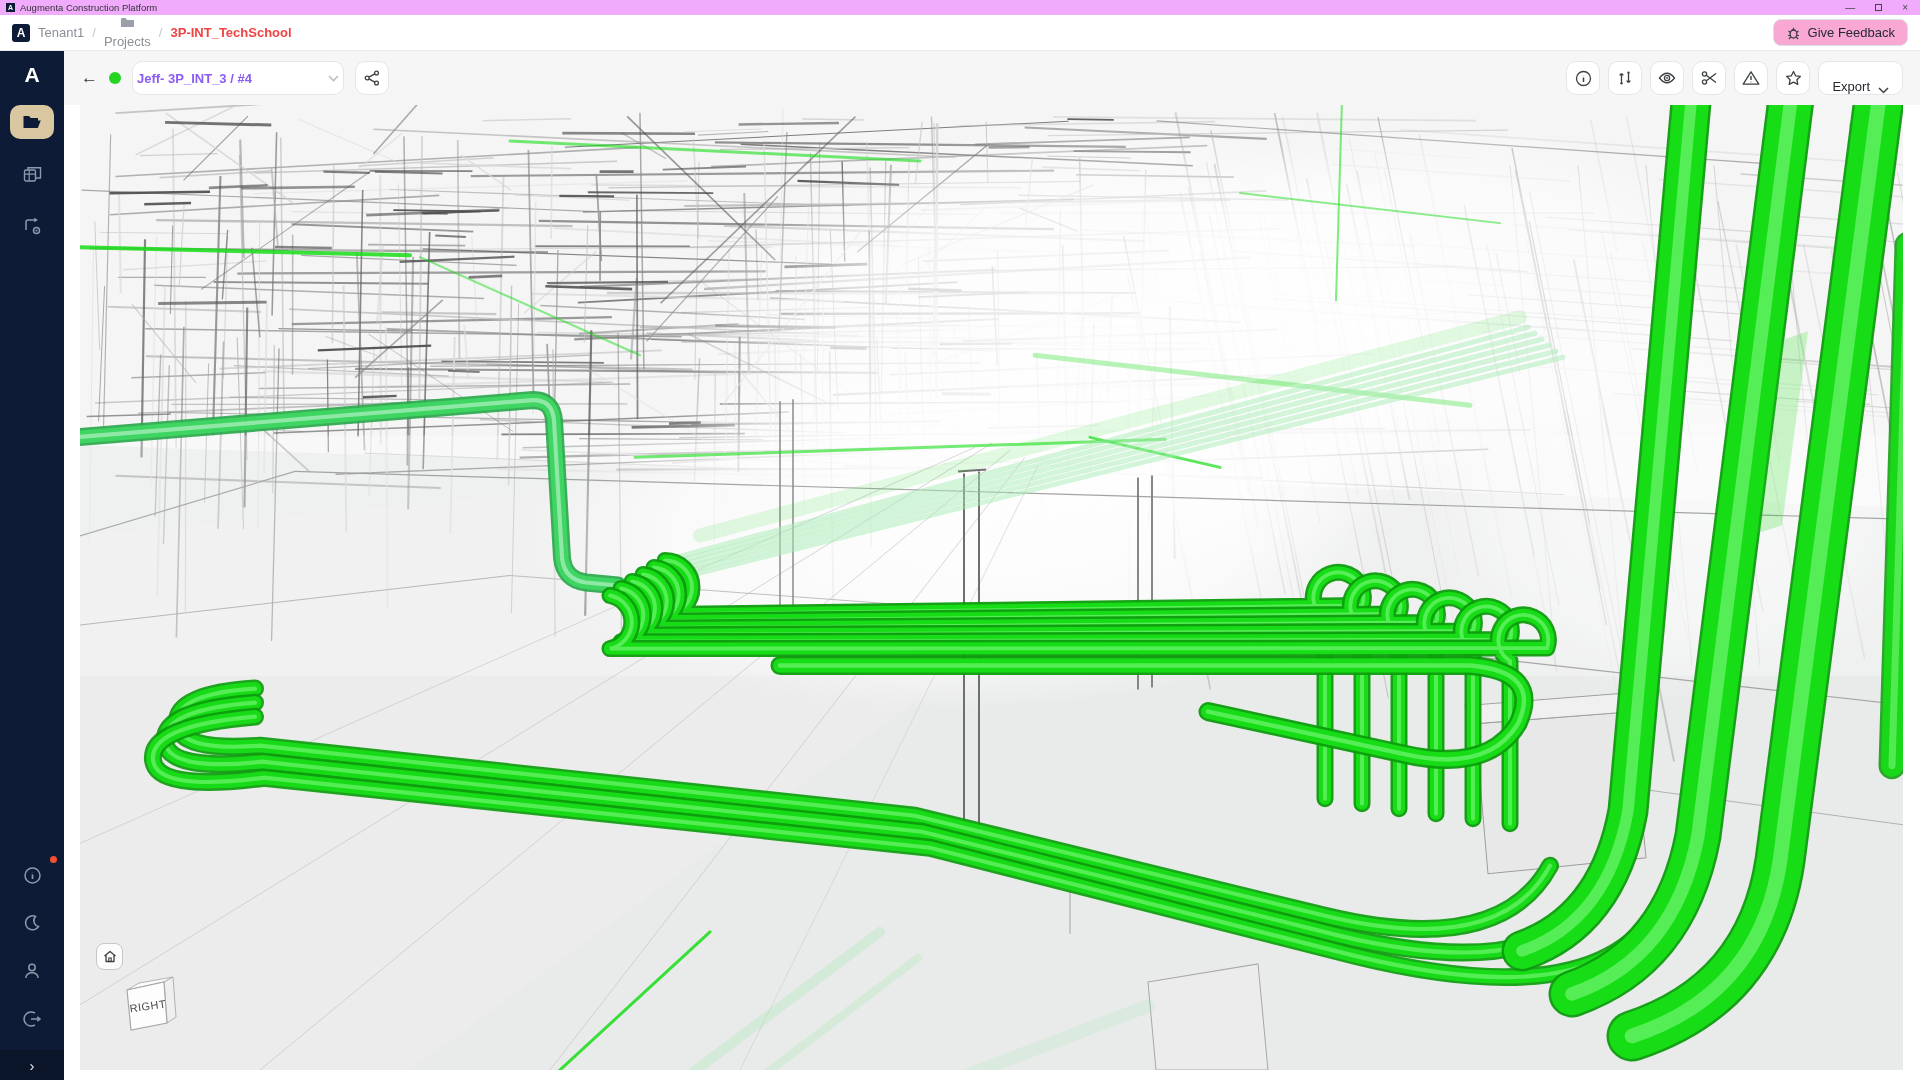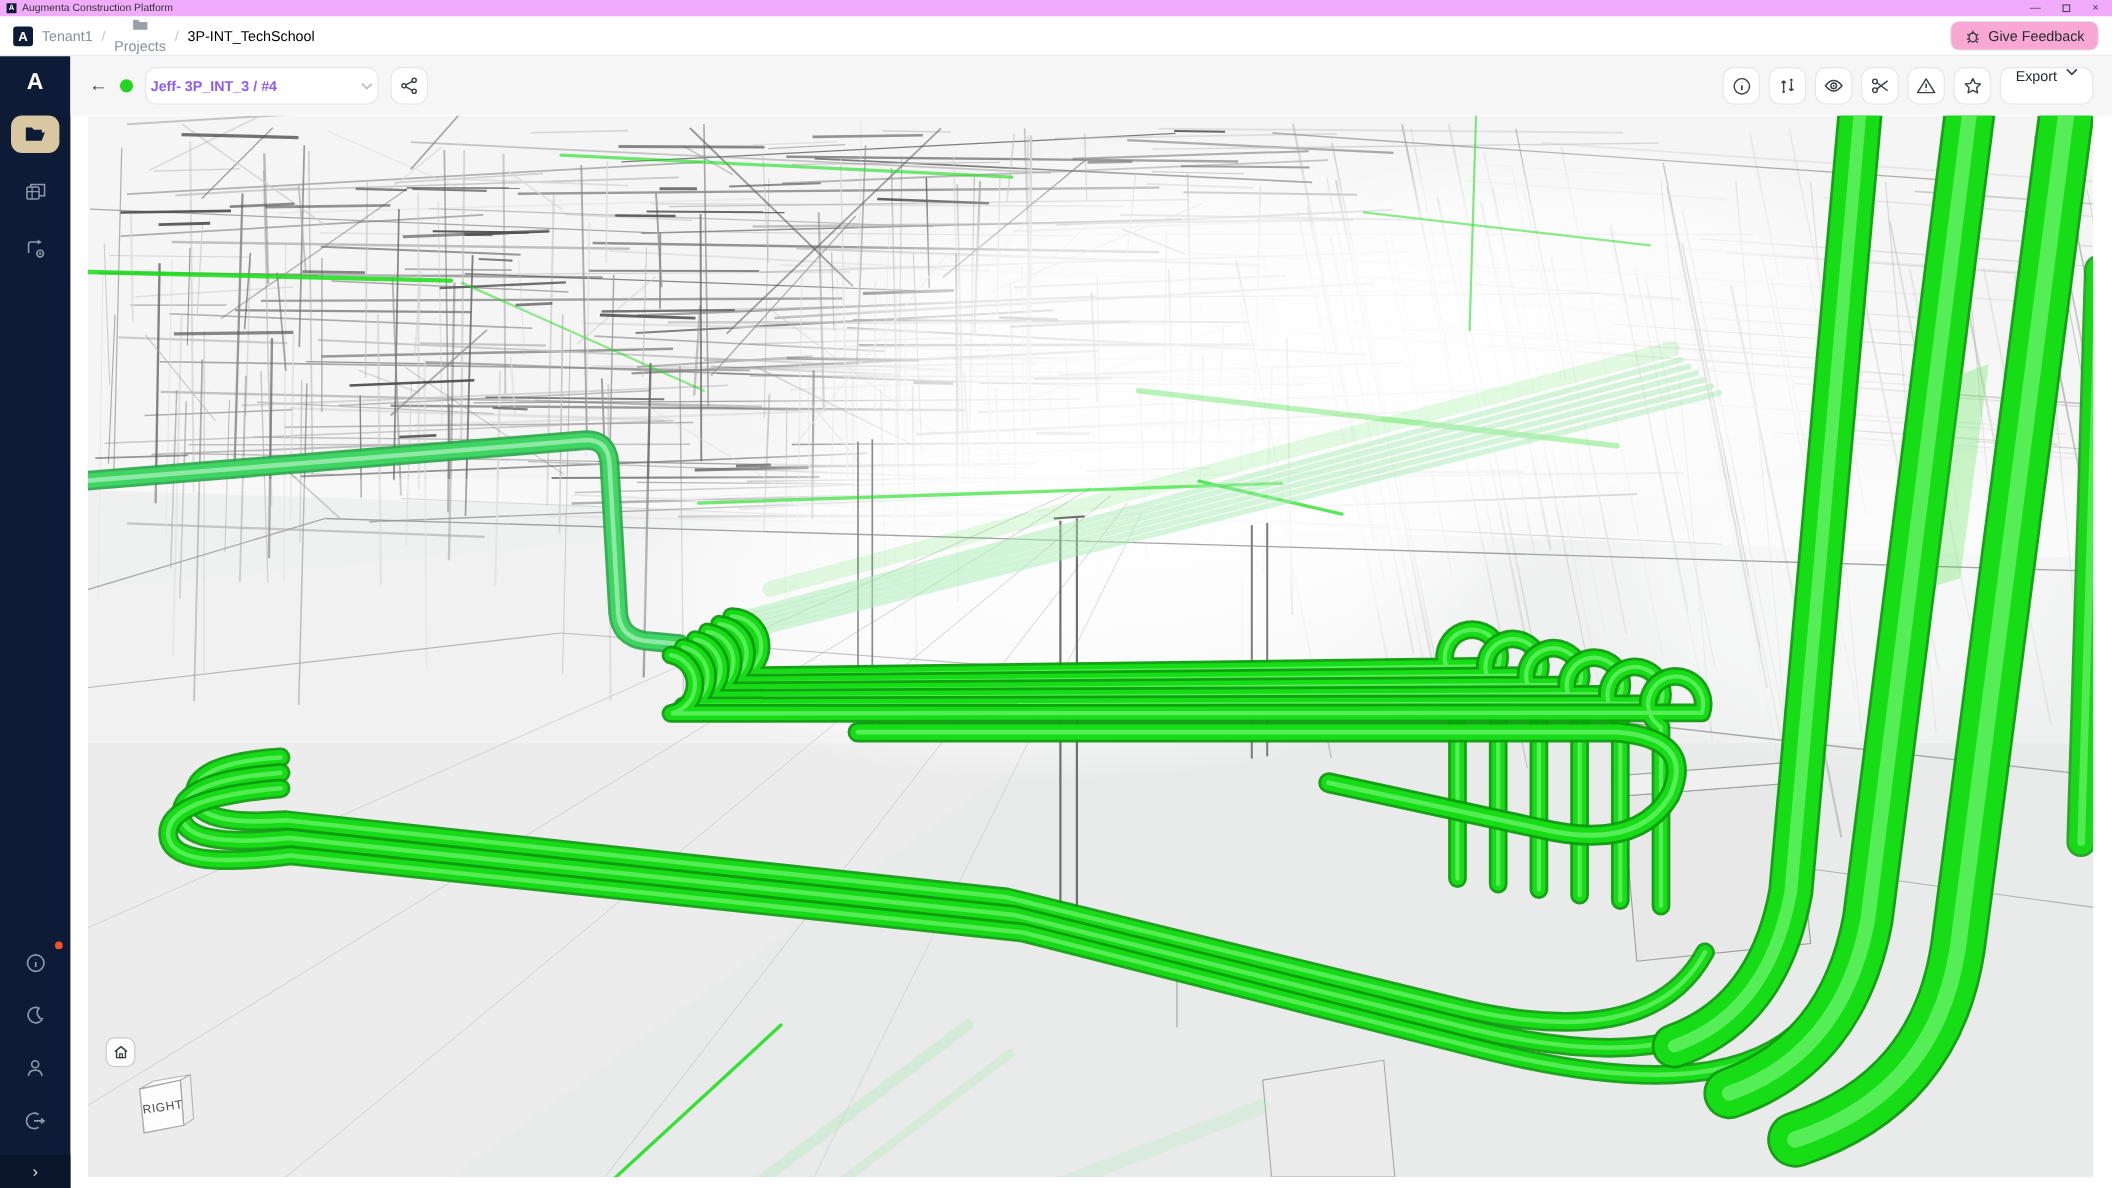--- a/index.html
+++ b/index.html
@@ -15,21 +15,21 @@
   .win-controls span { font-size:10px; color:#444; line-height:1; cursor:default; }
   .win-restore { width:7px; height:7px; border:1px solid #444; display:inline-block; }
 
   
   .appheader { height:36px; background:#fff; border-bottom:1px solid #e9eaec;
     display:flex; align-items:center; padding:0 12px; position:relative; }
   .crumbs { display:flex; align-items:center; gap:8px; font-size:13px; color:#8a8f98; }
   .crumbs .blogo { width:18px; height:18px; background:#0d1b36; color:#fff; border-radius:3px;
     font-size:12px; font-weight:bold; display:flex; align-items:center; justify-content:center; }
   .crumbs .sep { color:#c3c7cd; }
-  .crumbs .proj { color:#000000; font-weight:400; }
+  .crumbs .proj { color:#ef4444; font-weight:700; }
   .crumb-item { display:flex; align-items:center; gap:5px;flex-direction:column; }
   .tabs { position:absolute; left:50%; transform:translateX(-50%); height:100%;
     display:flex; align-items:stretch; gap:30px; }
   .tab { display:flex; align-items:center; gap:7px; font-size:13.5px; color:#5f6368;
     cursor:pointer; position:relative; padding:0 2px; }
   .tab.active { color:#1a73e8; font-weight:700; }
   .tab.active::after { content:""; position:absolute; left:-4px; right:-4px; bottom:0;
     height:2.5px; background:#1a73e8; border-radius:2px 2px 0 0; }
   .feedback-btn { margin-left:auto; display:flex; align-items:center; gap:7px;
     border:1px solid #dcdfe3; border-radius:8px; background:#f9a8d4; padding:5px 12px;
@@ -59,21 +59,21 @@
     border-radius:10px; display:flex; align-items:center; justify-content:center; cursor:pointer; }
   .ghost-btn { background:none; border:none; font-size:17px; color:#30343a;
     cursor:pointer; display:flex; align-items:center; }
   .status-dot { width:12px; height:12px; border-radius:50%; }
   .sol-select { height:34px; min-width:212px; background:#fff; border:1px solid #e4e6ea;
     border-radius:10px; display:flex; align-items:center; padding:0 4px; gap:8px;
     font-size:13px; font-weight:700; color:#8b5cf6; cursor:pointer; }
   .sol-select .chev { margin-left:auto; color:#b9bec6; }
   .tool-right { margin-left:auto; display:flex; align-items:center; gap:8px; }
   .export-btn { height:34px; background:#fff; border:1px solid #e4e6ea; border-radius:10px;
-    display:flex; align-items:flex-start; gap:8px; padding:0 13px; font-size:13px;
+    display:flex; align-items:flex-end; gap:8px; padding:0 13px; font-size:13px;
     color:#24292f; cursor:pointer; }
 
   
   .viewport { flex:1; margin:0 17px 10px 16px; position:relative; background:#fff; overflow:hidden; }
   .viewport svg.scene { position:absolute; inset:0; width:100%; height:100%; display:block; }
   .home-btn { position:absolute; left:16px; bottom:100px; width:27px; height:27px;
     background:#fcfcfc; border:1px solid #c7c7c7; border-radius:8px; display:flex;
     align-items:center; justify-content:center; cursor:pointer; }
   .viewcube { position:absolute; left:36px; bottom:26px; width:68px; height:70px; cursor:pointer; }
 </style>

